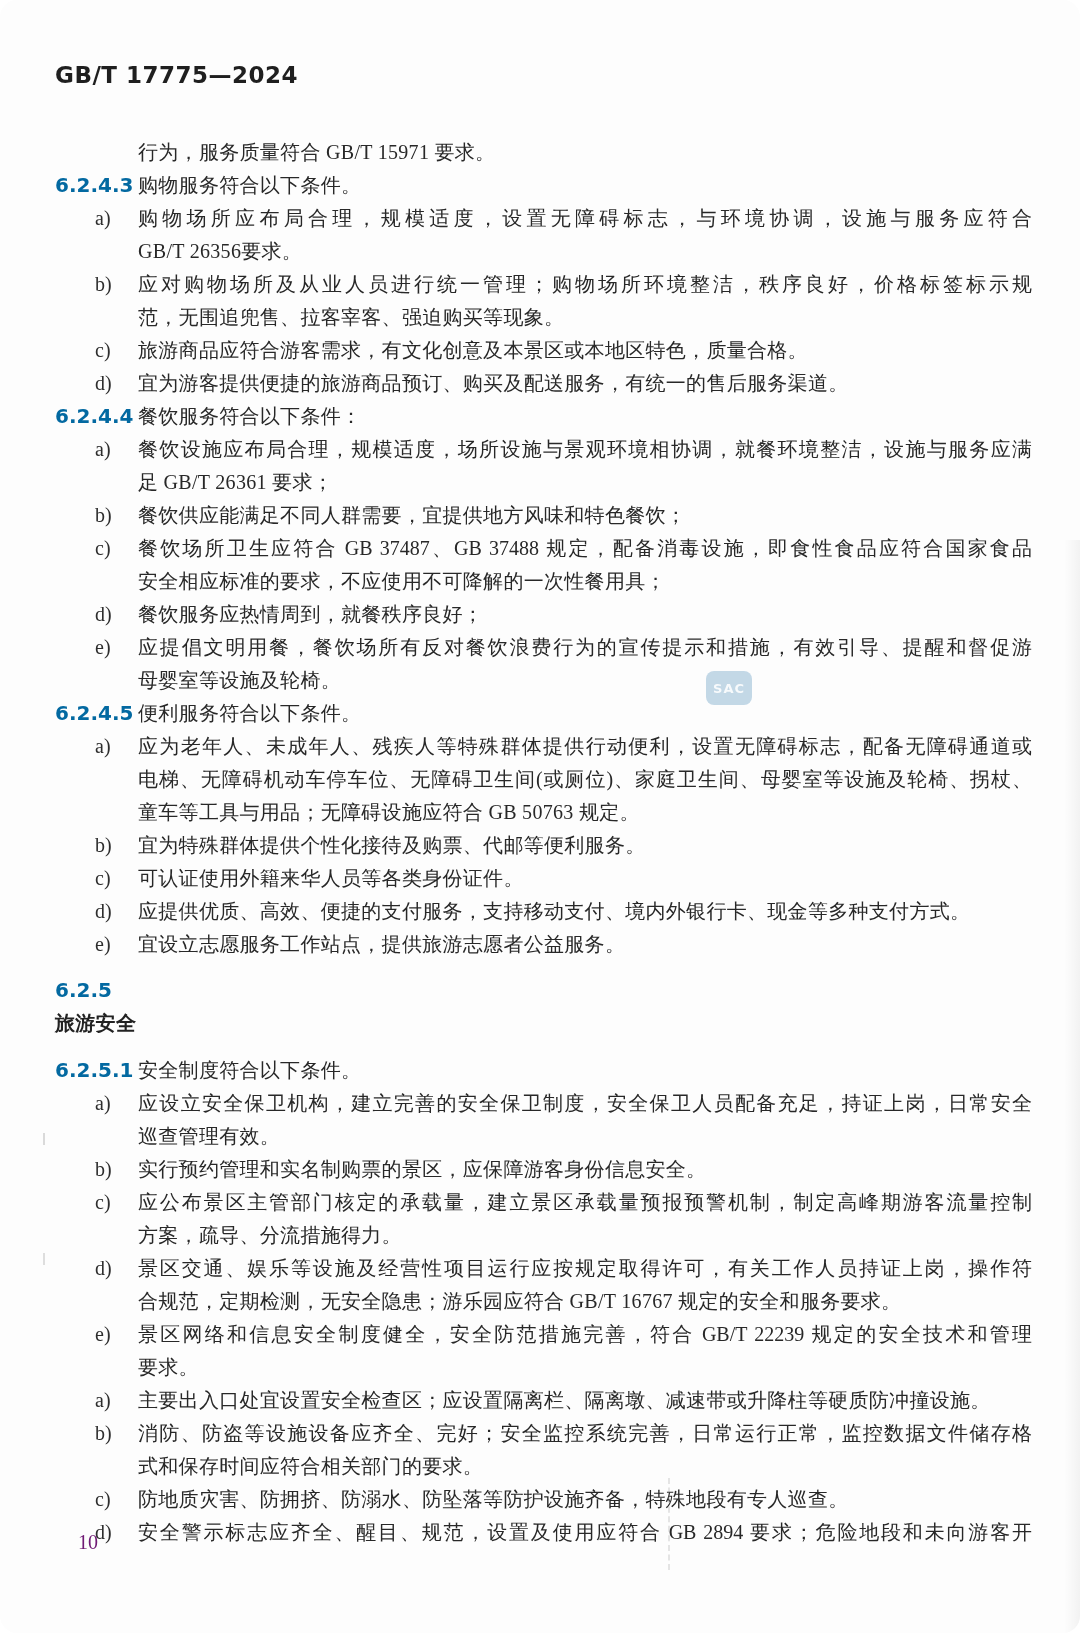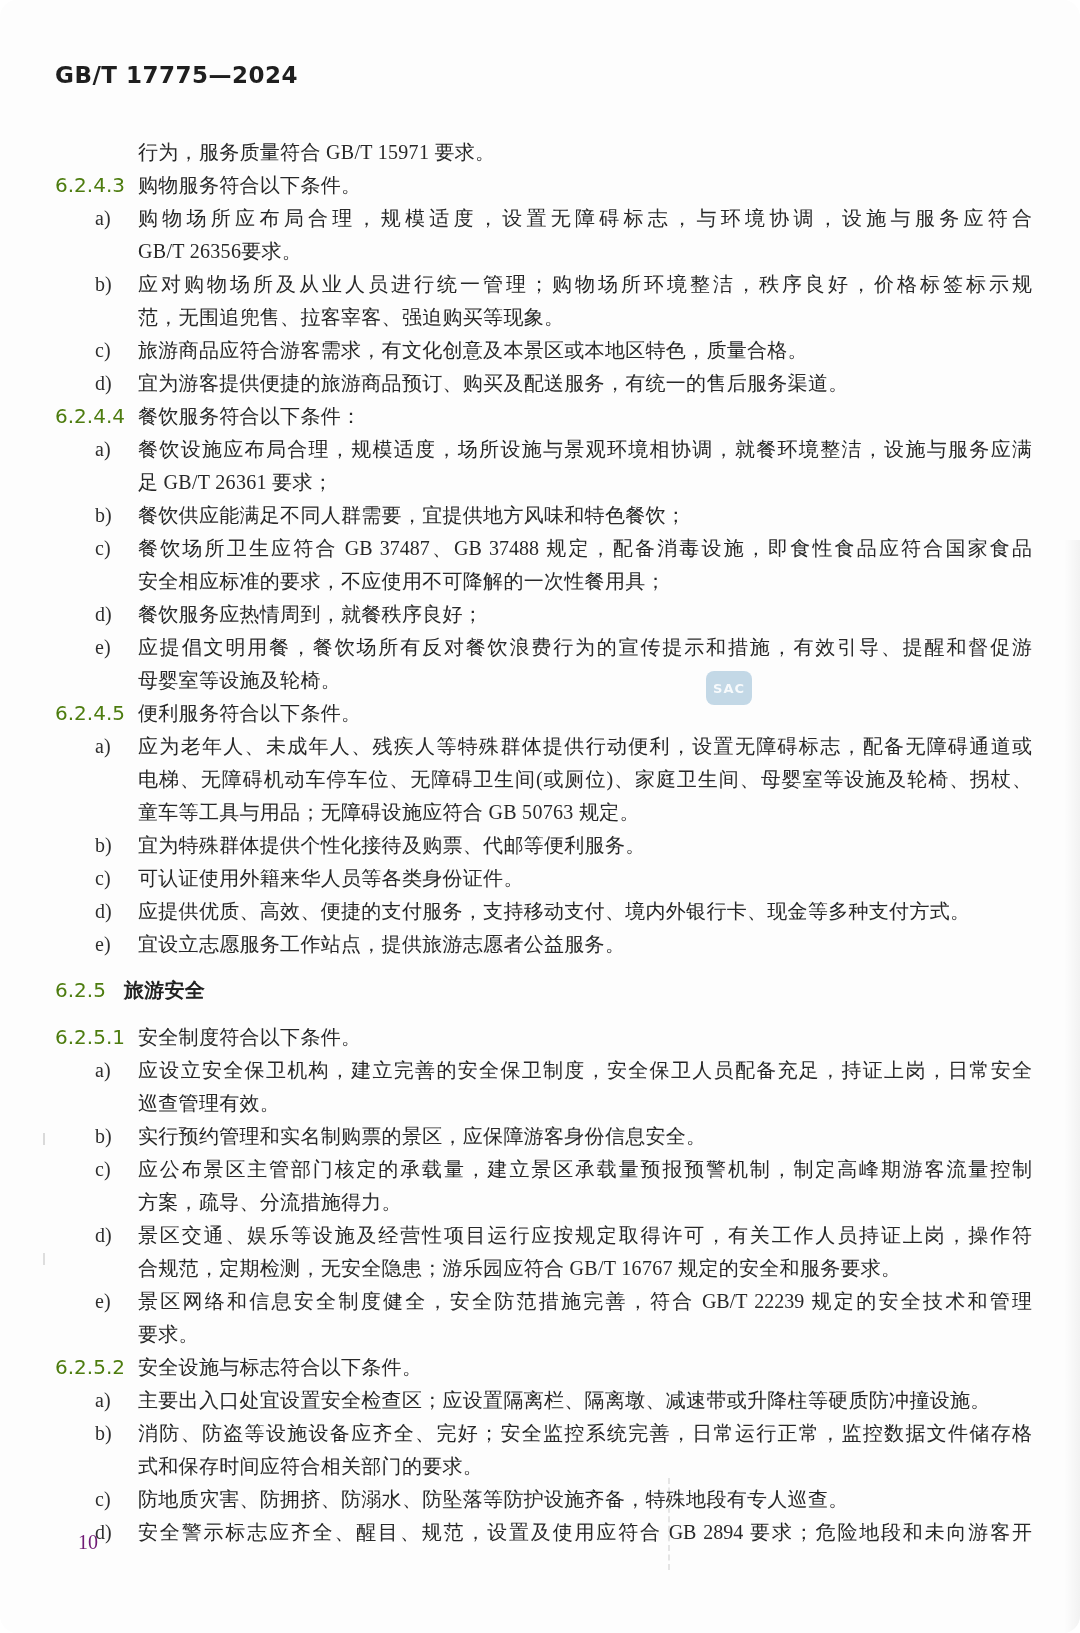--- a/index.html
+++ b/index.html
@@ -18,23 +18,23 @@
     font-weight:bold; font-size:23px; letter-spacing:0.5px;
     color:#1f1f1f;
   }
   .document-body {
     position:absolute; left:55px; top:136px; width:977px;
   }
   .block { display:flex; align-items:flex-start; font-size:20px; line-height:33px; }
   .block .num {
     flex:none; width:83px;
     font-family:"DejaVu Sans","Liberation Sans",sans-serif;
-    font-weight:normal; font-size:20px; color:#4d7c0f;
-  }
-  .block.heading { margin-top:13px; margin-bottom:14px; }
+    font-weight:bold; font-size:20px; color:#0369a1;
+  }
+  .block.heading { margin-top:13px; margin-bottom:14px;flex-direction:column; }
   .block.heading .num { width:auto; margin-right:18px; }
   .block.heading .btext {
     font-family:"DejaVu Sans","Liberation Sans",sans-serif;
     font-weight:bold; letter-spacing:2px; color:#222;
   }
   .block.cont { margin-left:83px; }
   .block.item .label {
     flex:none; margin-left:40px; width:43px;
     font-size:20px; color:#2e2e2e;
   }
@@ -225,26 +225,20 @@
           <div class="line">合规范，定期检测，无安全隐患；游乐园应符合 GB/T 16767 规定的安全和服务要求。</div>
         </div>
       </div>
       <div class="block item">
         <span class="label">e)</span>
         <div class="btext">
           <div class="line j">景区网络和信息安全制度健全，安全防范措施完善，符合 GB/T 22239 规定的安全技术和管理</div>
           <div class="line">要求。</div>
         </div>
       </div>
-      <div class="block clause">
-        <span class="num">6.2.5.2</span>
-        <div class="btext">
-          <div class="line">安全设施与标志符合以下条件。</div>
-        </div>
-      </div>
       <div class="block item">
         <span class="label">a)</span>
         <div class="btext">
           <div class="line">主要出入口处宜设置安全检查区；应设置隔离栏、隔离墩、减速带或升降柱等硬质防冲撞设施。</div>
         </div>
       </div>
       <div class="block item">
         <span class="label">b)</span>
         <div class="btext">
           <div class="line j">消防、防盗等设施设备应齐全、完好；安全监控系统完善，日常运行正常，监控数据文件储存格</div>

